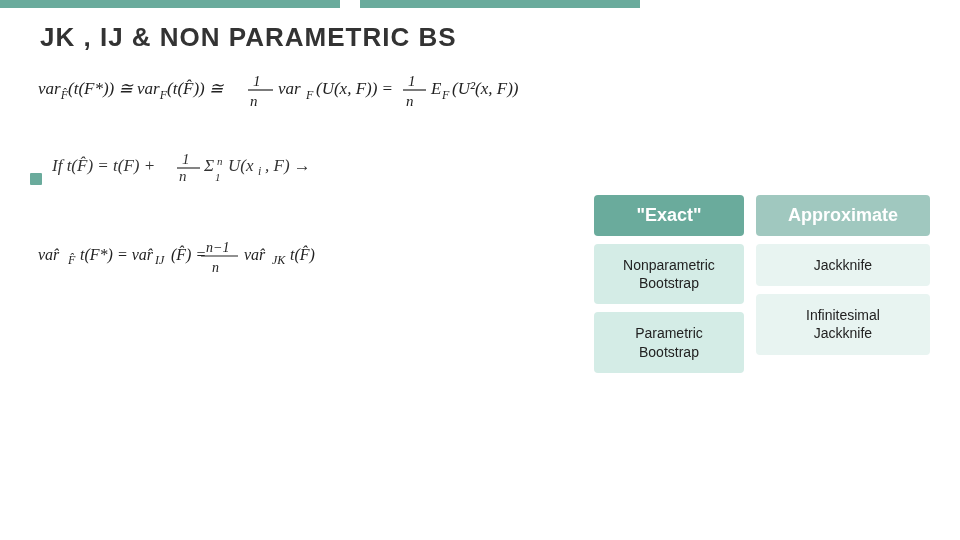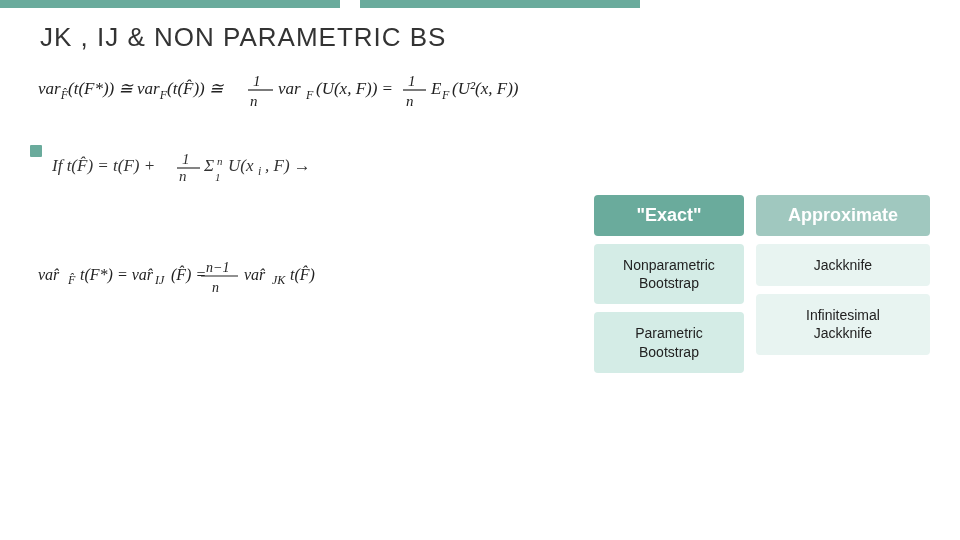--- a/index.html
+++ b/index.html
@@ -36,21 +36,21 @@
       background: #6aab9c;
       height: 8px;
     }
 
     
     .page-title {
       position: absolute;
       top: 22px;
       left: 40px;
       font-size: 26px;
-      font-weight: 400;
+      font-weight: 700;
       color: #333333;
       letter-spacing: 1px;
     }
     .bullet-dot {
       width: 12px;
       height: 12px;
       background: #6aab9c;
       border-radius: 1px;
       margin-right: 10px;
       flex-shrink: 0;
@@ -152,37 +152,37 @@
     <text x="278" y="36" font-family="Times New Roman, serif" font-style="italic" font-size="17" fill="#222">(U(x, F)) = </text>
     <text x="370" y="28" font-family="Times New Roman, serif" font-style="italic" font-size="15" fill="#222">1</text>
     <line x1="365" y1="32" x2="388" y2="32" stroke="#222" stroke-width="1.2"></line>
     <text x="368" y="48" font-family="Times New Roman, serif" font-style="italic" font-size="15" fill="#222">n</text>
     <text x="393" y="36" font-family="Times New Roman, serif" font-style="italic" font-size="17" fill="#222">E</text>
     <text x="404" y="41" font-family="Times New Roman, serif" font-style="italic" font-size="12" fill="#222">F</text>
     <text x="414" y="36" font-family="Times New Roman, serif" font-style="italic" font-size="17" fill="#222">(U²(x, F))</text>
   </svg>
 </div>
 
-<div style="position:absolute; top:145px; left:30px; display:flex; align-items:flex-start;">
+<div style="position:absolute; top:145px; left:30px; display:flex; align-items:flex-end;">
   <div class="bullet-dot"></div>
   <svg width="370" height="40" viewBox="0 0 370 40">
     <text x="0" y="26" font-family="Times New Roman, serif" font-style="italic" font-size="17" fill="#333">If  t(F̂) = t(F) + </text>
     <text x="130" y="19" font-family="Times New Roman, serif" font-style="italic" font-size="15" fill="#333">1</text>
     <line x1="125" y1="23" x2="148" y2="23" stroke="#333" stroke-width="1.2"></line>
     <text x="127" y="36" font-family="Times New Roman, serif" font-style="italic" font-size="15" fill="#333">n</text>
     <text x="152" y="26" font-family="Times New Roman, serif" font-style="italic" font-size="17" fill="#333">Σ</text>
     <text x="165" y="20" font-family="Times New Roman, serif" font-style="italic" font-size="11" fill="#333">n</text>
     <text x="163" y="36" font-family="Times New Roman, serif" font-style="italic" font-size="11" fill="#333">1</text>
     <text x="176" y="26" font-family="Times New Roman, serif" font-style="italic" font-size="17" fill="#333">U(x</text>
     <text x="206" y="30" font-family="Times New Roman, serif" font-style="italic" font-size="12" fill="#333">i</text>
     <text x="213" y="26" font-family="Times New Roman, serif" font-style="italic" font-size="17" fill="#333">, F)  →</text>
   </svg>
 </div>
 
-<div style="position:absolute; top:244px; left:38px; right:410px;text-decoration:underline;">
+<div style="position:absolute; top:224px; left:38px; right:410px;text-decoration:underline;">
   <svg width="470" height="56" viewBox="0 0 470 56">
     <text x="0" y="36" font-family="Times New Roman, serif" font-style="italic" font-size="16" fill="#222">var̂</text>
     <text x="30" y="40" font-family="Times New Roman, serif" font-style="italic" font-size="12" fill="#222">F̂</text>
     <text x="42" y="36" font-family="Times New Roman, serif" font-style="italic" font-size="16" fill="#222">t(F*) = var̂</text>
     <text x="117" y="40" font-family="Times New Roman, serif" font-style="italic" font-size="12" fill="#222">IJ</text>
     <text x="133" y="36" font-family="Times New Roman, serif" font-style="italic" font-size="16" fill="#222">(F̂) = </text>
     <text x="168" y="28" font-family="Times New Roman, serif" font-style="italic" font-size="14" fill="#222">n−1</text>
     <line x1="163" y1="32" x2="200" y2="32" stroke="#222" stroke-width="1.2"></line>
     <text x="174" y="48" font-family="Times New Roman, serif" font-style="italic" font-size="14" fill="#222">n</text>
     <text x="206" y="36" font-family="Times New Roman, serif" font-style="italic" font-size="16" fill="#222">var̂</text>

